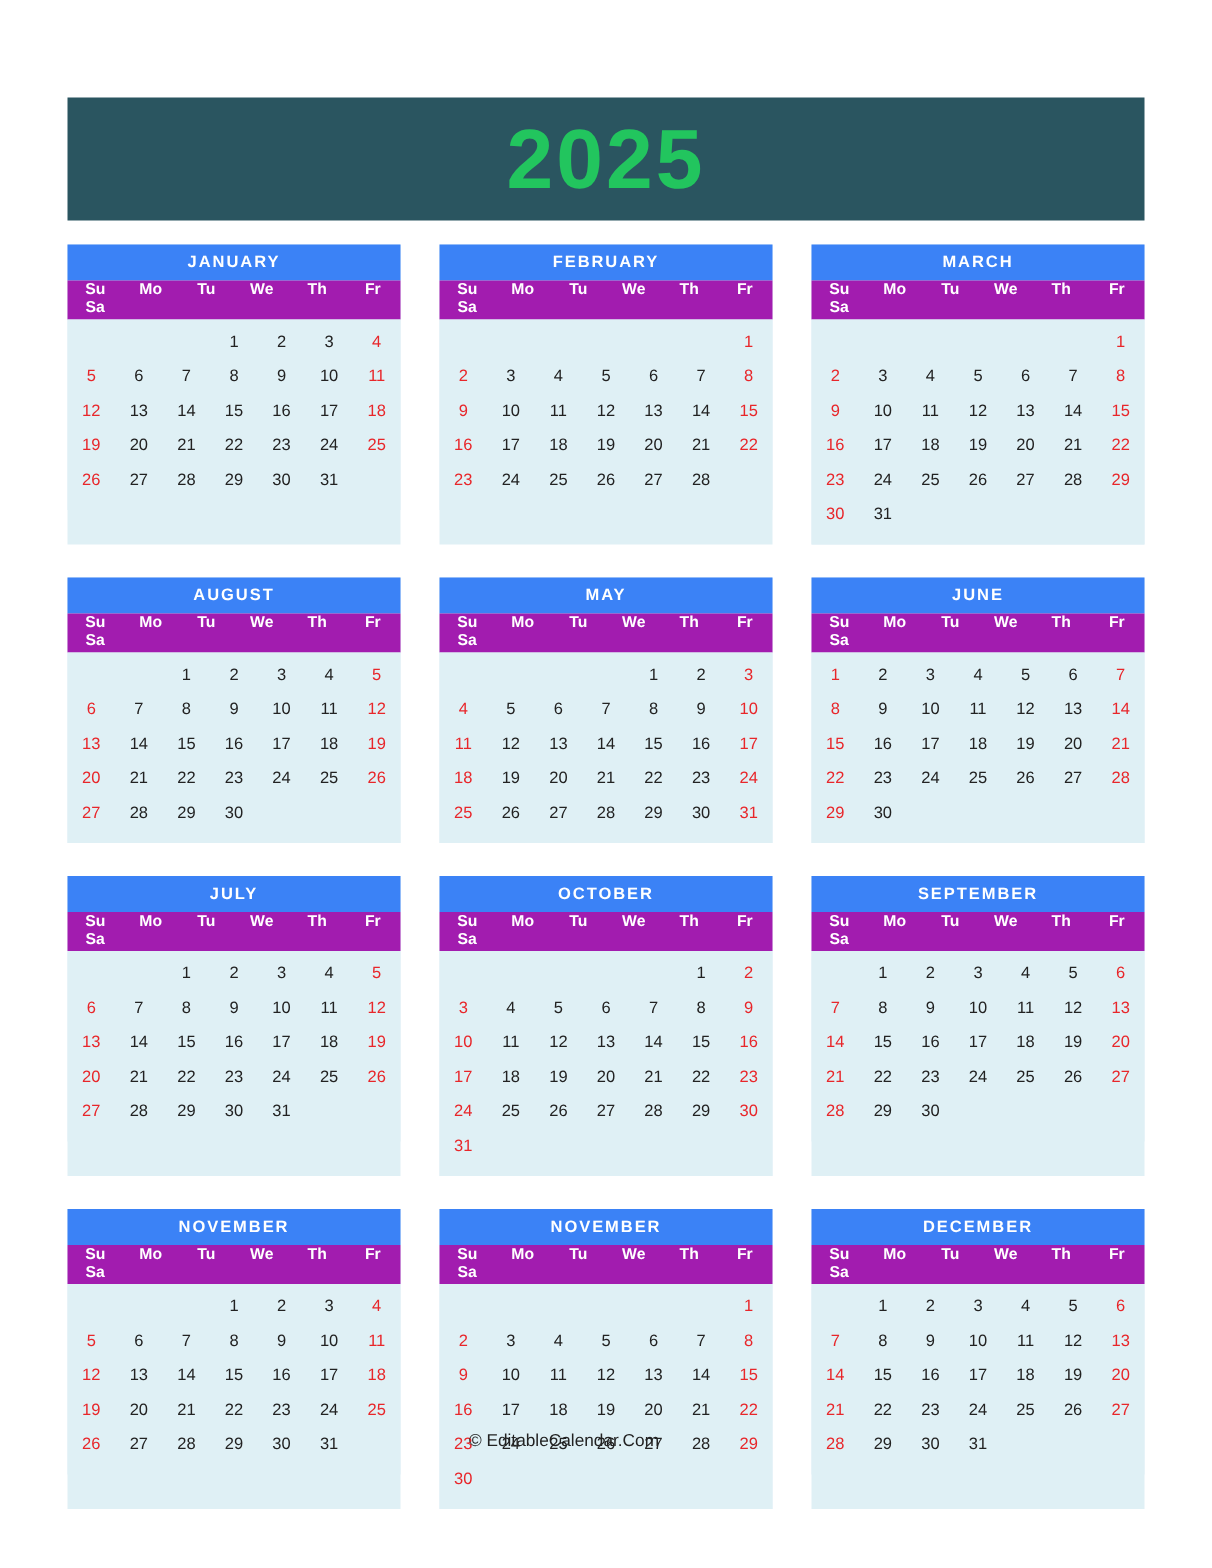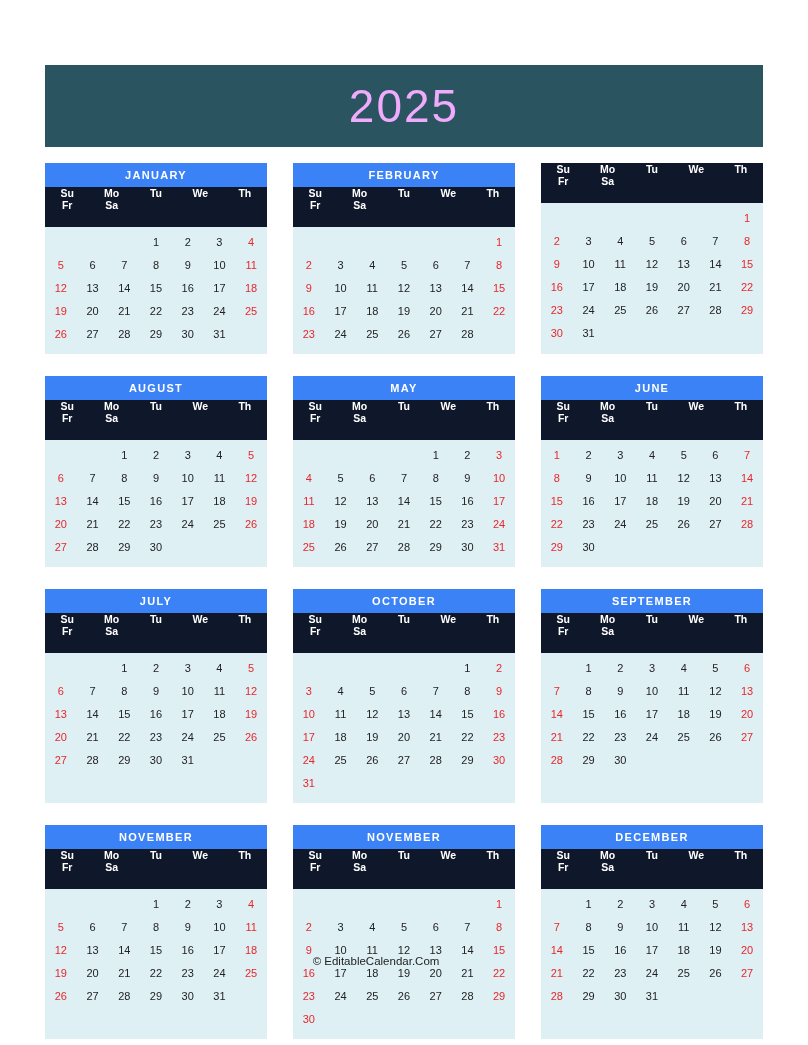--- a/index.html
+++ b/index.html
@@ -25,23 +25,23 @@
     left: 45px;
     top: 65px;
     width: 718px;
     height: 82px;
     background: #2a5560;
     display: flex;
     align-items: center;
     justify-content: center;
   }
   .year-text {
-    color: #f0abfc;
-    font-size: 46px;
-    font-weight: normal;
+    color: #22c55e;
+    font-size: 56px;
+    font-weight: bold;
     letter-spacing: 2px;
     line-height: 1;
   }
   .grid {
     position: absolute;
     left: 45px;
     top: 163px;
     width: 718px;
     display: flex;
     flex-wrap: wrap;
@@ -60,23 +60,23 @@
     background: #3b82f6;
     color: #ffffff;
     font-size: 11px;
     font-weight: bold;
     letter-spacing: 1.3px;
     text-align: center;
     padding: 6px 0 6px 0;
   }
   .dow-row {
     display: grid;
-    grid-template-columns: repeat(5, 1fr);
-    background: #0f172a;
-    padding-bottom: 16px;
+    grid-template-columns: repeat(6, 1fr);
+    background: #a21caf;
+    padding-bottom: 2px;
   }
   .dow {
     color: #ffffff;
     font-size: 10.5px;
     font-weight: bold;
     text-align: center;
     line-height: 12px;
   }
   .days {
     display: grid;
@@ -209,20 +209,21 @@
           <div class="day sun">23</div>
           <div class="day">24</div>
           <div class="day">25</div>
           <div class="day">26</div>
           <div class="day">27</div>
           <div class="day">28</div>
           <div class="day sat empty"></div>
         </div>
       </div>
       <div class="month last-col">
+        <div class="month-title">MARCH</div>
         <div class="dow-row">
           <div class="dow">Su</div>
           <div class="dow">Mo</div>
           <div class="dow">Tu</div>
           <div class="dow">We</div>
           <div class="dow">Th</div>
           <div class="dow">Fr</div>
           <div class="dow">Sa</div>
         </div>
         <div class="days">

